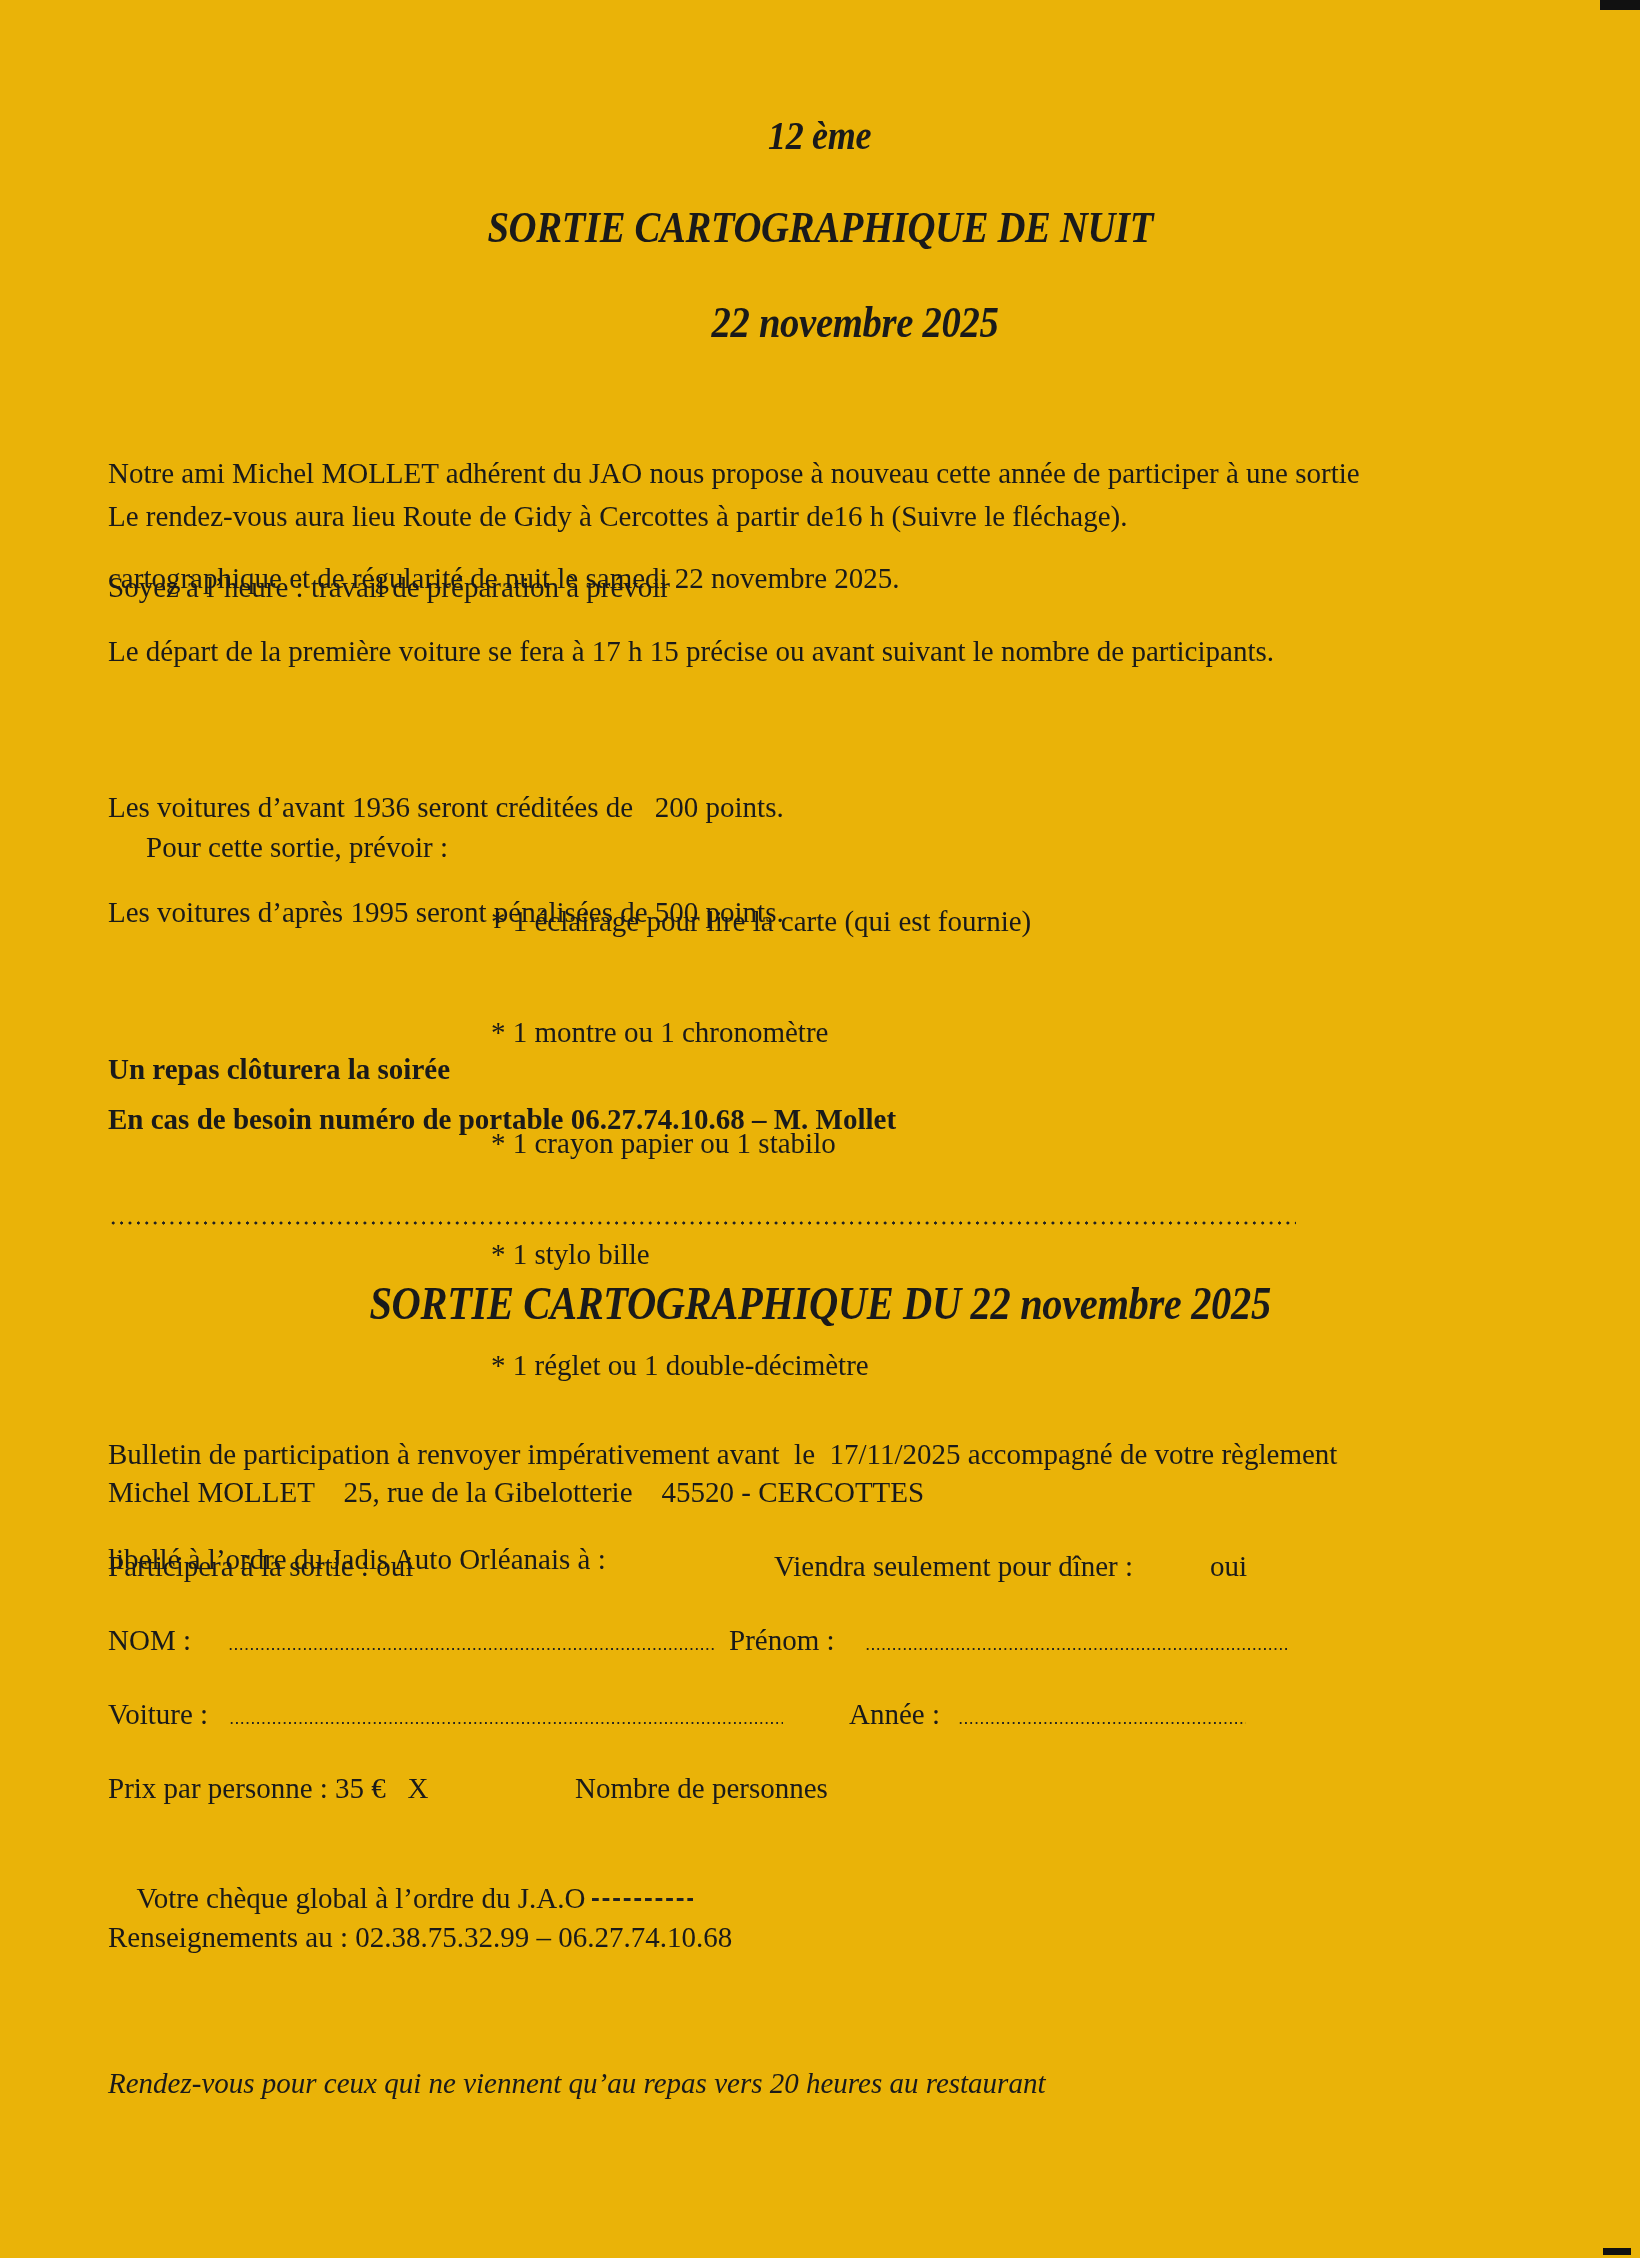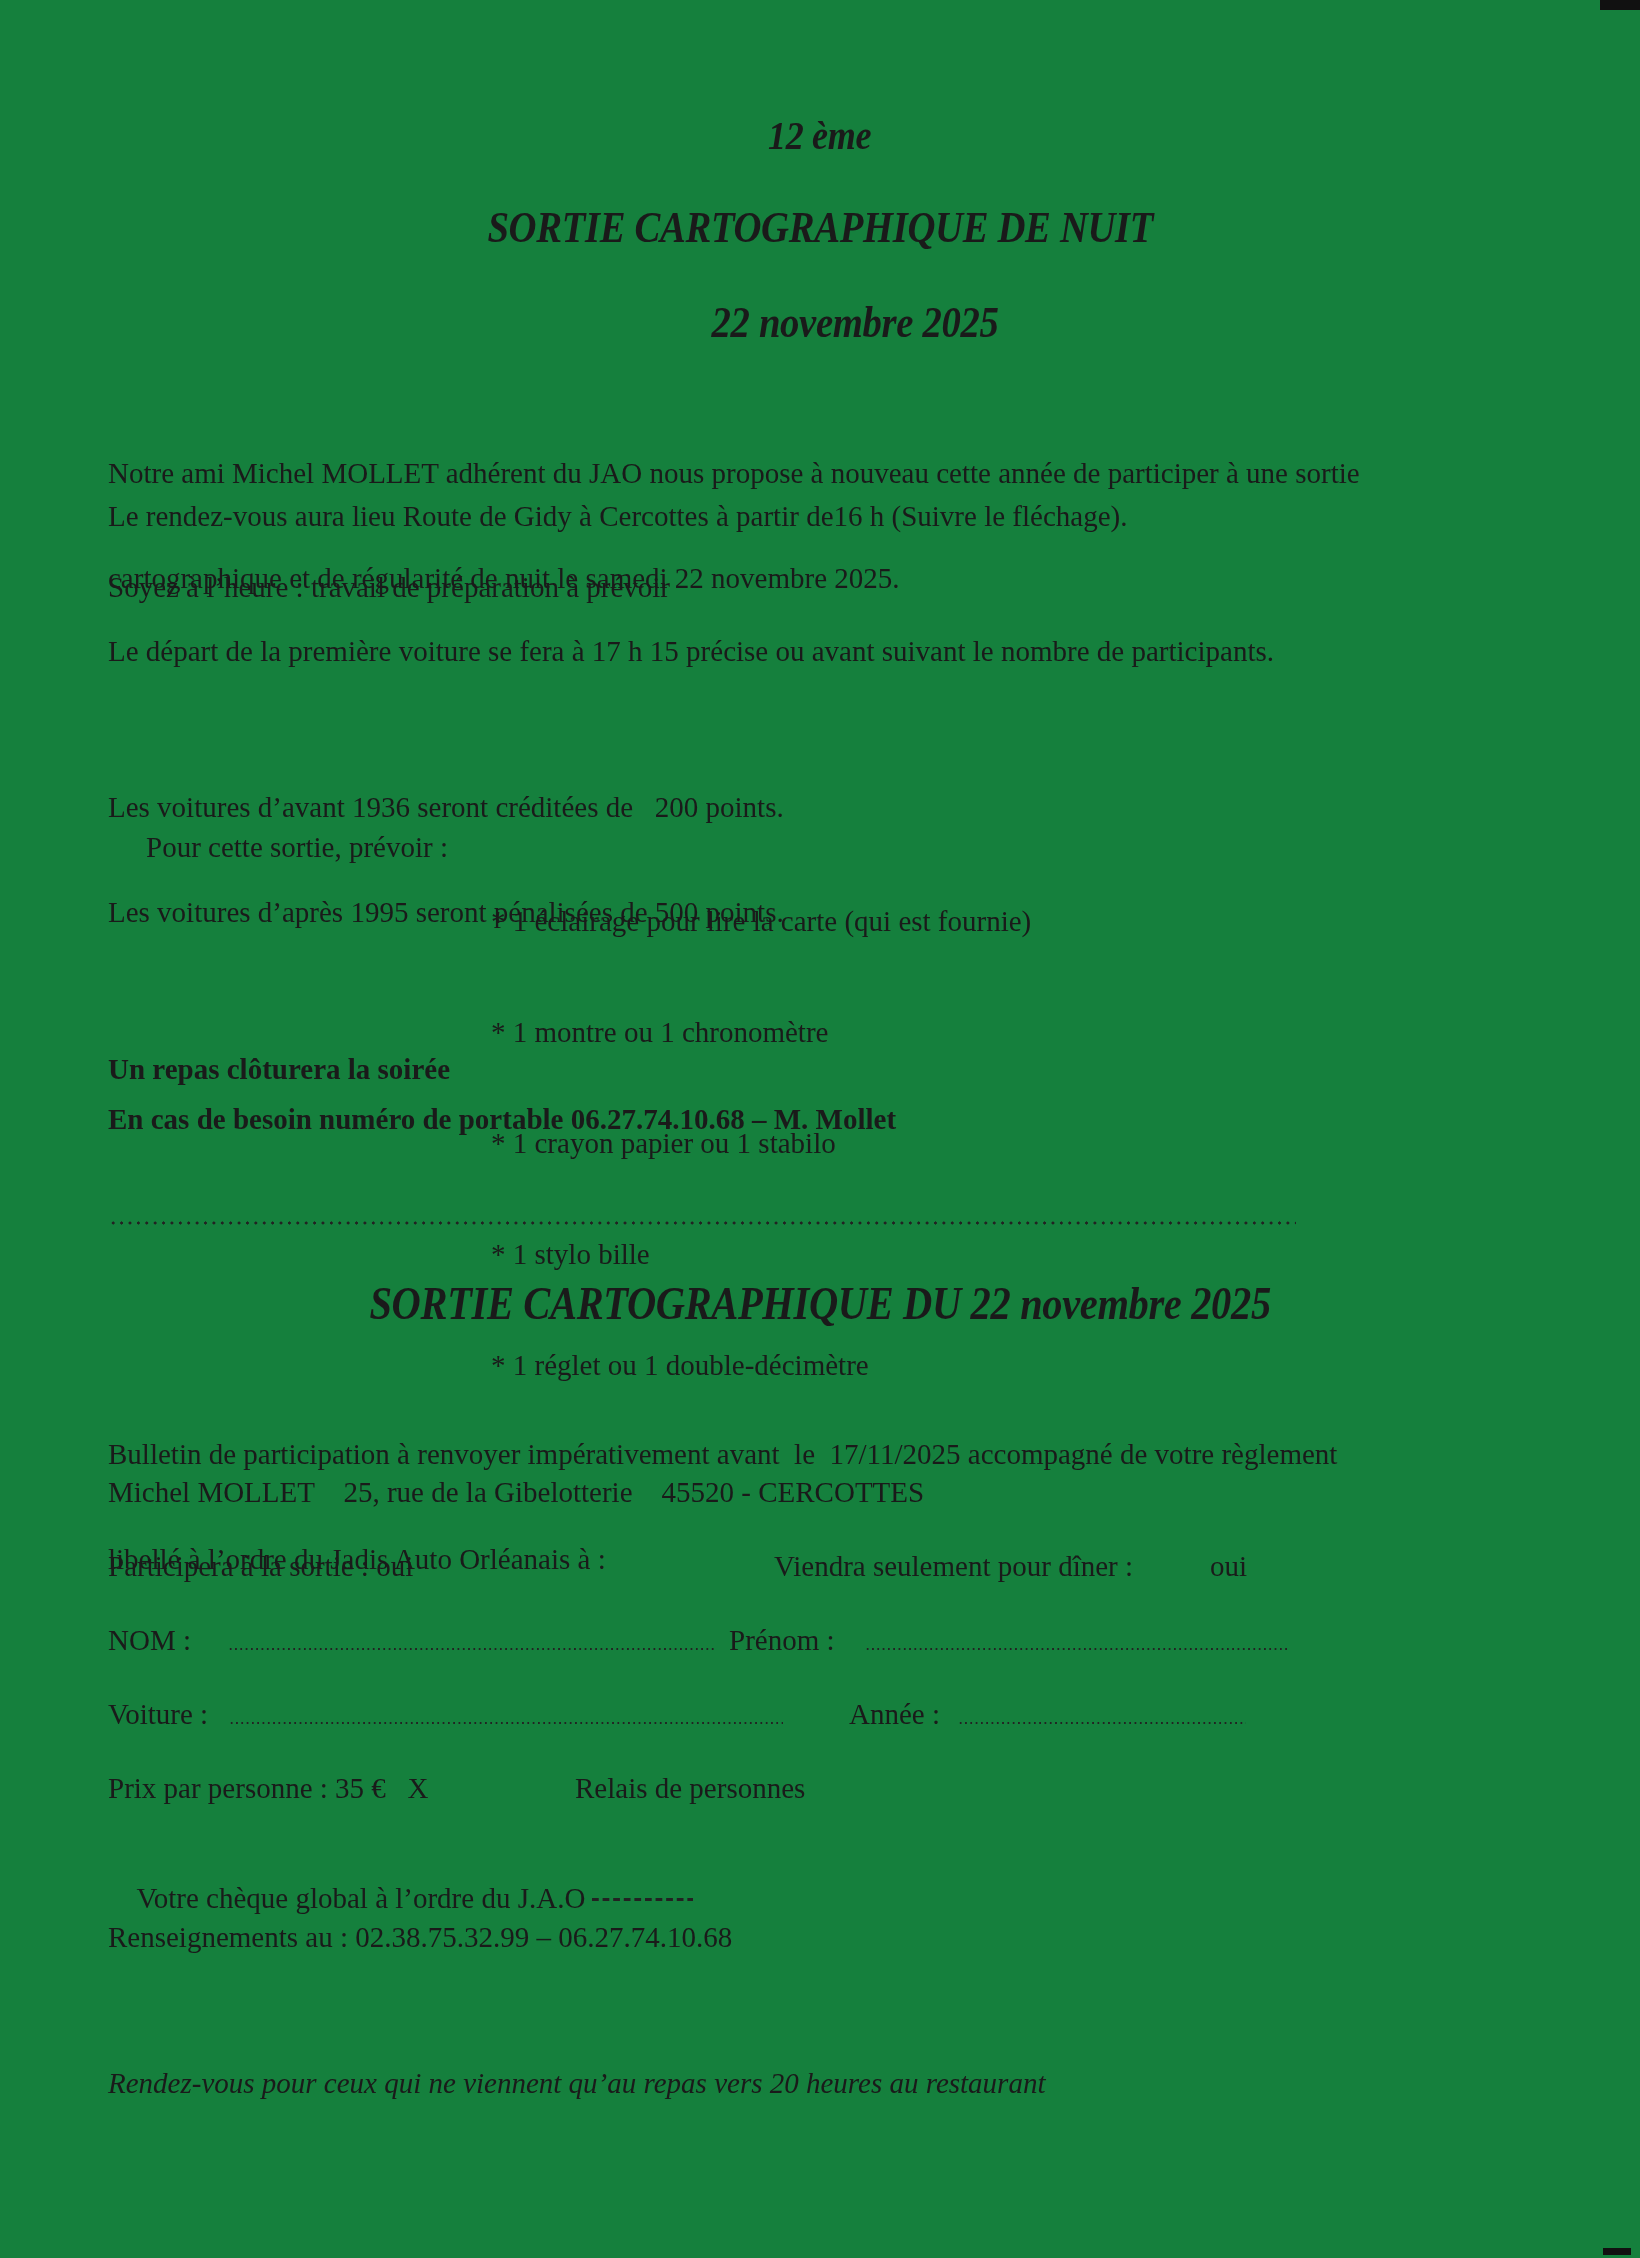--- a/index.html
+++ b/index.html
@@ -12,21 +12,21 @@
     height: 2258px;
     position: relative;
     overflow: hidden;
     font-family: "Liberation Serif", "DejaVu Serif", serif;
     color: #1a1a1a;
   }
   .page {
     position: absolute;
     left: 0; top: 0;
     width: 1640px; height: 2258px;
-    background: #15803d;
+    background: #eab308;
   }
   .corner-mark-top {
     position: absolute;
     right: 0; top: 0;
     width: 40px; height: 9.7px;
     background: #111;
   }
   .corner-mark-bottom {
     position: absolute;
     right: 8.8px; bottom: 3.5px;
@@ -184,21 +184,21 @@
   <div class="dotline" style="left:228px; top:1647px; width:487px;"></div>
   <div class="field" style="left:729px; top:1623px;">Prénom :</div>
   <div class="dotline" style="left:865px; top:1647px; width:422px;"></div>
 
   <div class="field" style="left:108px; top:1697px;">Voiture :</div>
   <div class="dotline" style="left:229px; top:1721px; width:554px;"></div>
   <div class="field" style="left:849px; top:1697px;">Année :</div>
   <div class="dotline" style="left:958px; top:1721px; width:288px;"></div>
 
   <div class="field" style="left:108px; top:1771px;">Prix par personne : 35 €   X</div>
-  <div class="field" style="left:575px; top:1771px;">Relais de personnes</div>
+  <div class="field" style="left:575px; top:1771px;">Nombre de personnes</div>
 
   <div class="field" style="left:108px; top:1846px;">
     <span>Votre chèque global à l’ordre du J.A.O</span><span class="dashes"></span>
   </div>
 
   <div class="field" style="left:108px; top:1920px;">Renseignements au : 02.38.75.32.99 – 06.27.74.10.68</div>
 
   <div class="para italic" style="top:1996px;">
     <div>Rendez-vous pour ceux qui ne viennent qu’au repas vers 20 heures au restaurant</div>
   </div>

